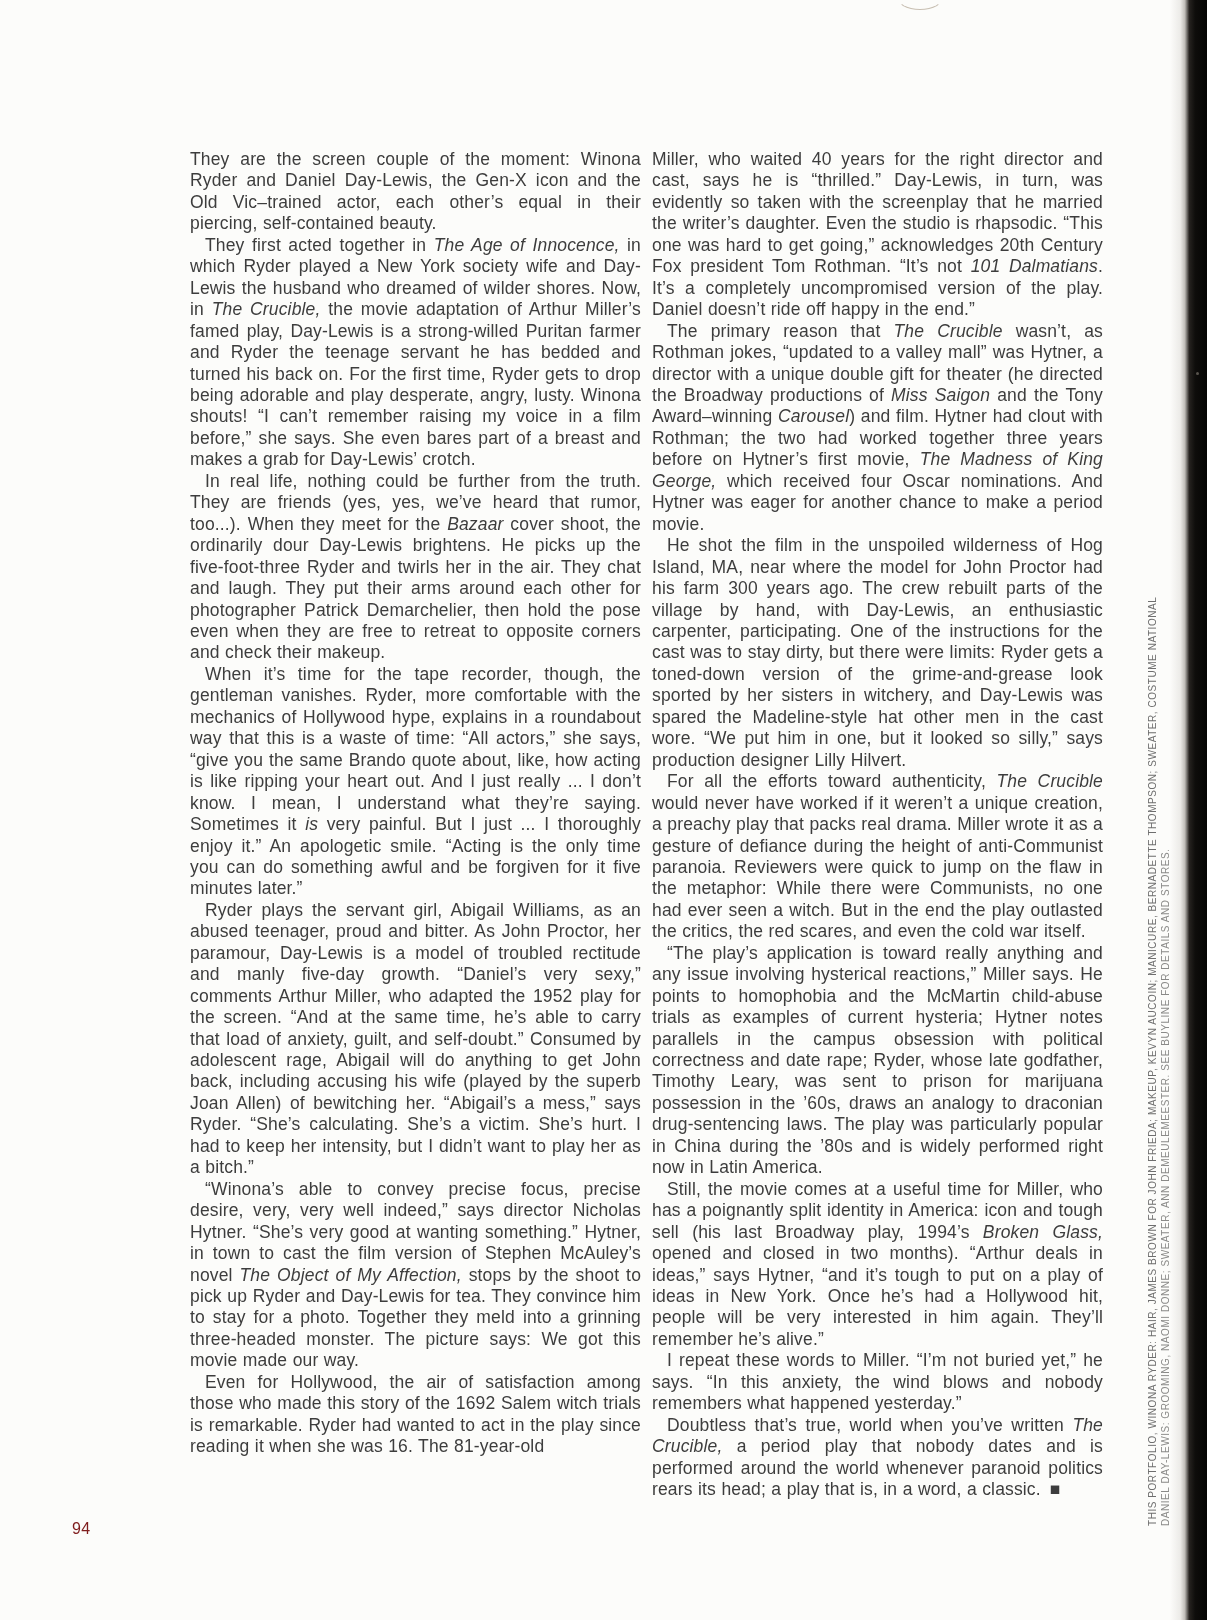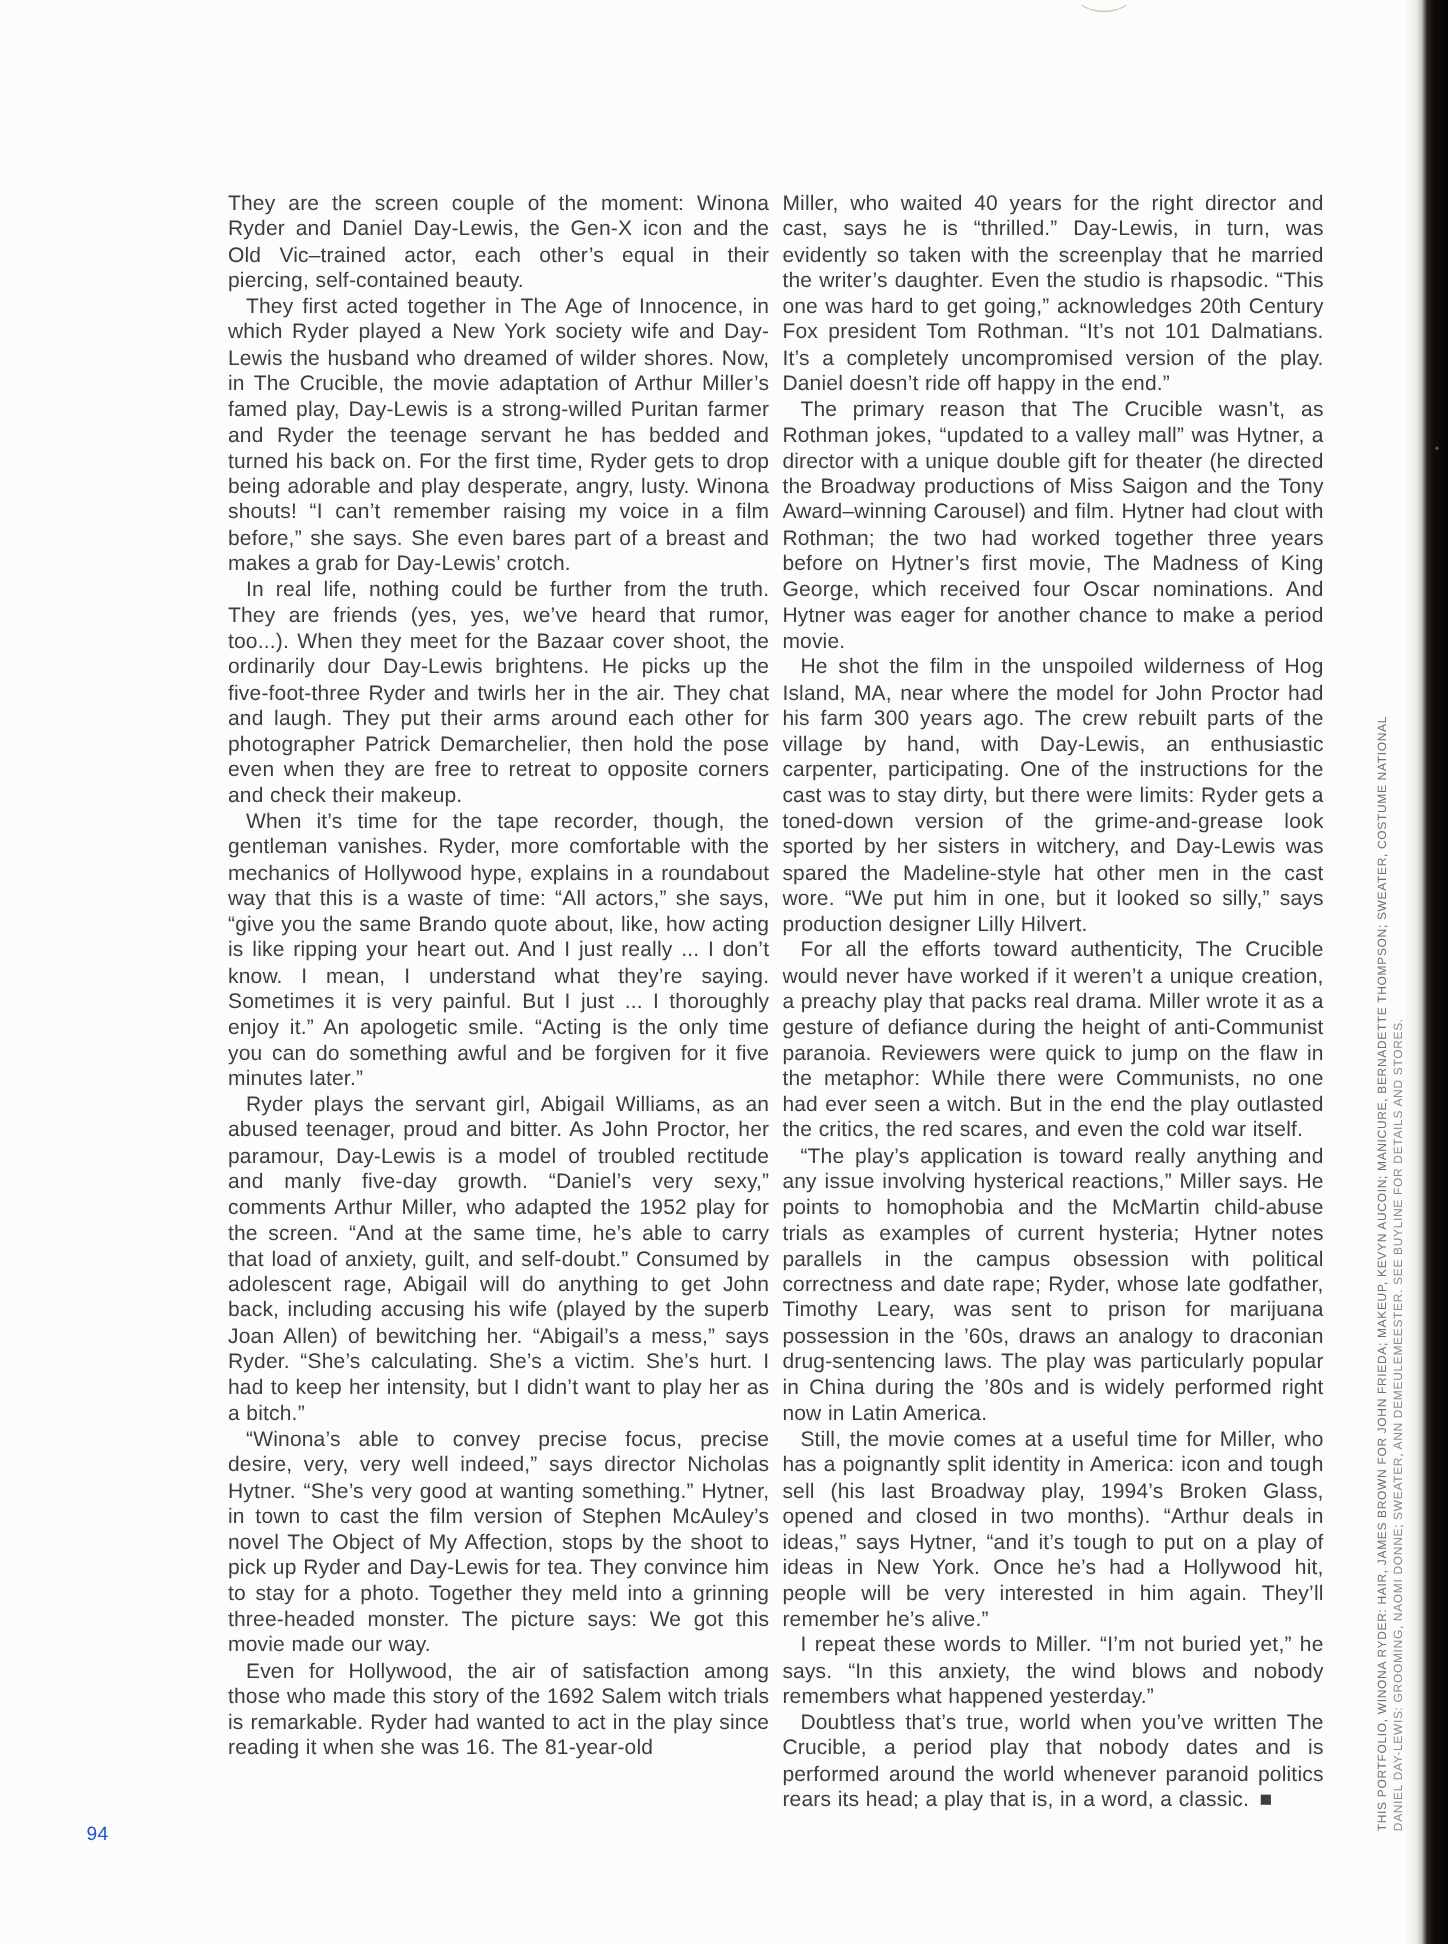--- a/index.html
+++ b/index.html
@@ -11,39 +11,39 @@
     font-family: "Liberation Sans", sans-serif;
   }
   .scan-arc {
     position: absolute; left: 896px; top: -18px;
     width: 46px; height: 26px;
     border: 1px solid transparent;
     border-bottom-color: #c8bfb2;
     border-radius: 50%;
   }
   .columns {
-    position: absolute; left: 190px; top: 159px;
+    position: absolute; left: 190px; top: 149px;
     width: 917px; height: 1378px;
     display: flex; gap: 11px;
     overflow: hidden;
   }
   .col {
     width: 451px; height: 100%;
     font-size: 17.5px; line-height: 21.45px;
     letter-spacing: 0.15px; word-spacing: 0.4px;
     color: #3d3d3d;
     text-align: justify;
     overflow: hidden;
   }
   .col p { margin: 0; }
   .col p.indent { text-indent: 15px; }
-  .ital { }
+  .ital { font-style: italic; }
   .page-number {
     position: absolute; left: 72px; top: 1520px;
-    font-size: 16px; color: #1d4ed8; letter-spacing: 0.3px;
+    font-size: 16px; color: #7f1d1d; letter-spacing: 0.3px;
   }
   .credits {
     position: absolute; left: 1146px; top: 1526px;
     width: 1140px; height: 28px;
     transform: rotate(-90deg);
     transform-origin: 0 0;
     font-size: 10px; line-height: 13px;
     letter-spacing: 0.55px;
     color: #6e6e6e;
     white-space: nowrap;

